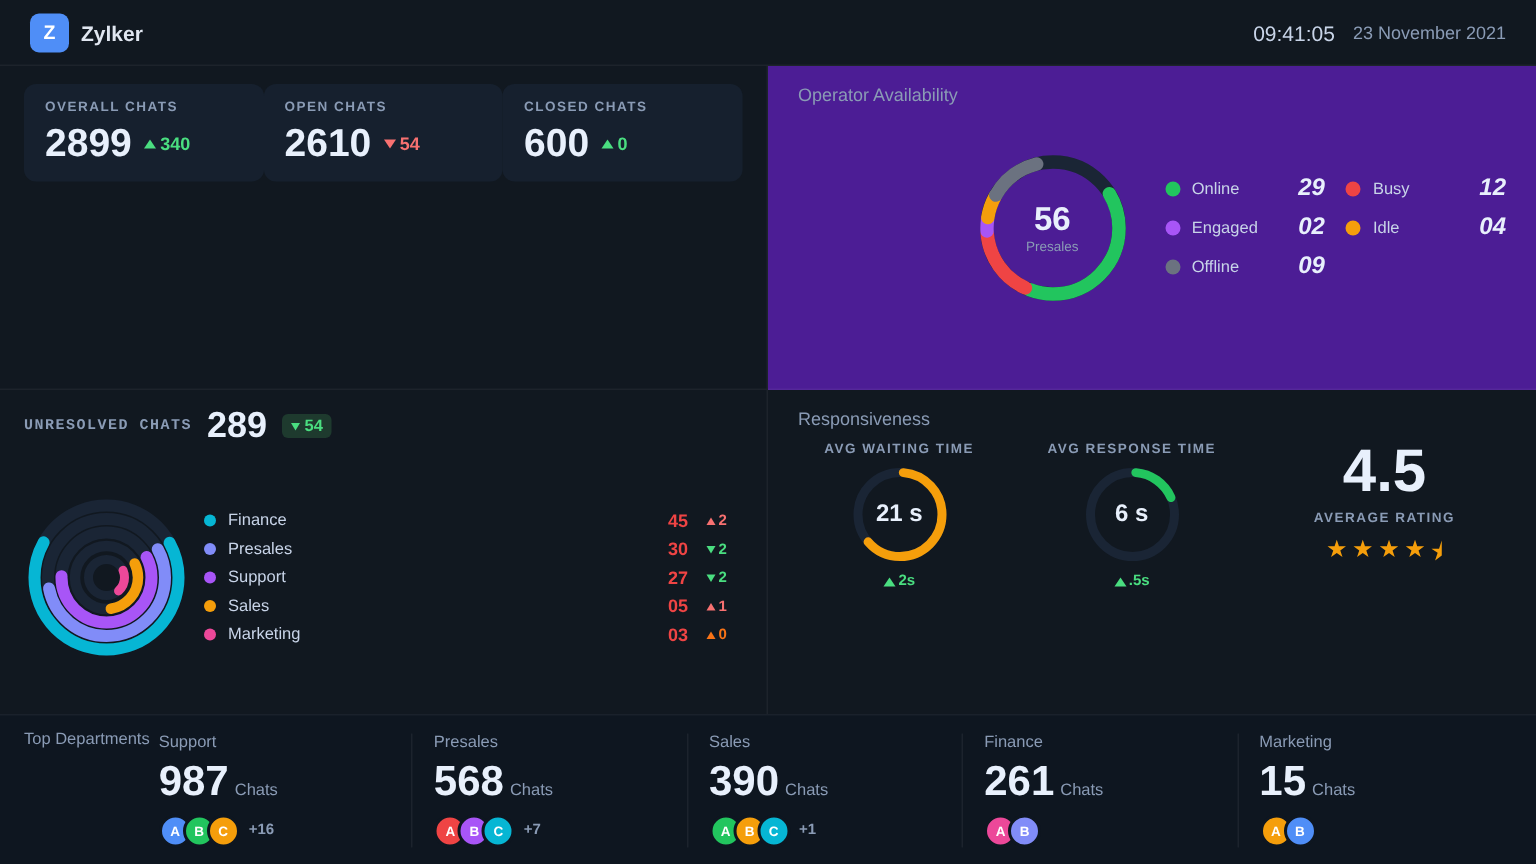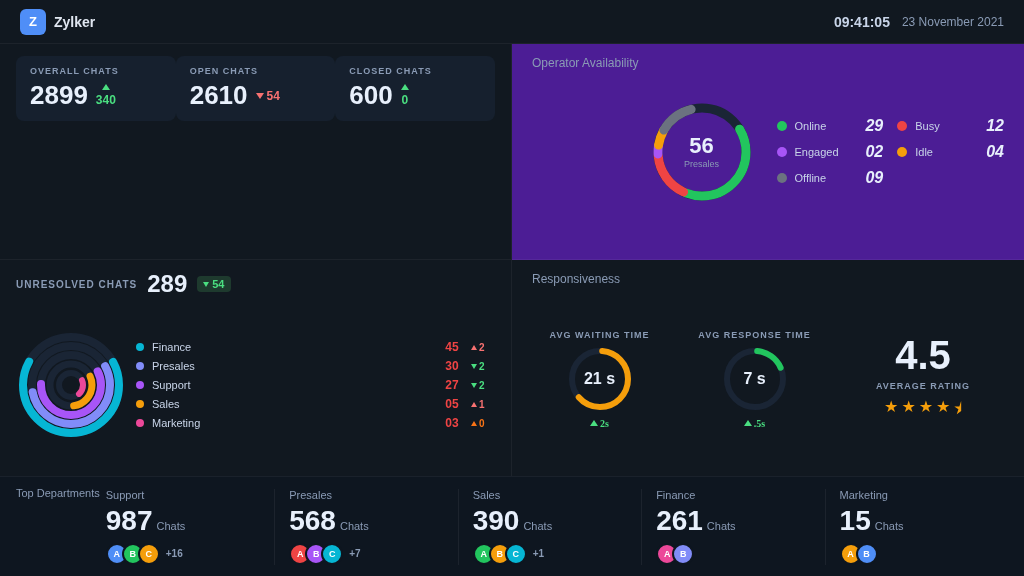--- a/index.html
+++ b/index.html
@@ -71,21 +71,21 @@
     }
     .header-time {
       display: flex;
       align-items: center;
       gap: 12px;
       font-size: 12px;
       color: #8a9bb5;
     }
     .header-time .time {
       font-size: 14px;
-      font-weight: 700;
+      font-weight: 400;
       color: #c8d4e8;
     }
 
     
     .left-top {
       grid-column: 1;
       grid-row: 2;
       background: #111820;
       border-right: 1px solid rgba(255,255,255,0.05);
       border-bottom: 1px solid rgba(255,255,255,0.05);
@@ -122,21 +122,21 @@
       font-weight: 700;
       color: #e8f0fc;
     }
     .stat-change {
       display: flex;
       align-items: center;
       gap: 3px;
       font-size: 12px;
       font-weight: 600;
     }
-    .stat-change.up { color: #4ade80; flex-direction: column; }
+    .stat-change.up { color: #4ade80; }
     .stat-change.down { color: #f87171; }
     .triangle-up { 
       width: 0; height: 0;
       border-left: 4px solid transparent;
       border-right: 4px solid transparent;
       border-bottom: 6px solid #4ade80;
     }
     .triangle-down { 
       width: 0; height: 0;
       border-left: 4px solid transparent;
@@ -149,20 +149,21 @@
       display: flex;
       align-items: center;
       gap: 10px;
     }
     .unresolved-label {
       font-size: 10px;
       font-weight: 600;
       letter-spacing: 1px;
       color: #8a9bb5;
       text-transform: uppercase;
+      font-family: Liberation Mono, monospace;
     }
     .unresolved-value {
       font-size: 24px;
       font-weight: 700;
       color: #e8f0fc;
     }
     .badge-down {
       background: #1e3a2e;
       color: #4ade80;
       border-radius: 4px;
@@ -339,21 +340,20 @@
       grid-column: 2;
       grid-row: 3;
       background: #111820;
       padding: 12px 20px;
       display: flex;
       flex-direction: column;
       gap: 8px;
     }
     .responsiveness-content {
       display: flex;
-      align-items: center;
       gap: 20px;
       flex: 1;
     }
     .metric-block {
       flex: 1;
       display: flex;
       flex-direction: column;
       align-items: center;
       gap: 4px;
     }
@@ -385,21 +385,20 @@
       text-align: center;
       white-space: nowrap;
     }
     .metric-change {
       font-size: 10px;
       color: #4ade80;
       font-weight: 600;
       display: flex;
       align-items: center;
       gap: 2px;
-      font-family: Liberation Serif, serif;
     }
 
     .rating-block {
       flex: 1.2;
       display: flex;
       flex-direction: column;
       align-items: center;
       gap: 6px;
     }
     .rating-value {
@@ -723,21 +722,21 @@
         </div>
       </div>
 
       <div class="metric-block">
         <span class="metric-title">AVG RESPONSE TIME</span>
         <div class="metric-gauge">
           <svg viewBox="0 0 70 70">
             <circle cx="35" cy="35" r="28" fill="none" stroke="#1a2535" stroke-width="6"></circle>
             <circle cx="35" cy="35" r="28" fill="none" stroke="#22c55e" stroke-width="6" stroke-dasharray="30 146" stroke-dashoffset="42" stroke-linecap="round"></circle>
           </svg>
-          <div class="metric-gauge-value">7 s</div>
+          <div class="metric-gauge-value">6 s</div>
         </div>
         <div class="metric-change">
           <div style="width:0;height:0;border-left:4px solid transparent;border-right:4px solid transparent;border-bottom:6px solid #4ade80;"></div>
           <span>.5s</span>
         </div>
       </div>
 
       <div class="rating-block">
         <span class="rating-value">4.5</span>
         <span class="rating-label">AVERAGE RATING</span>

